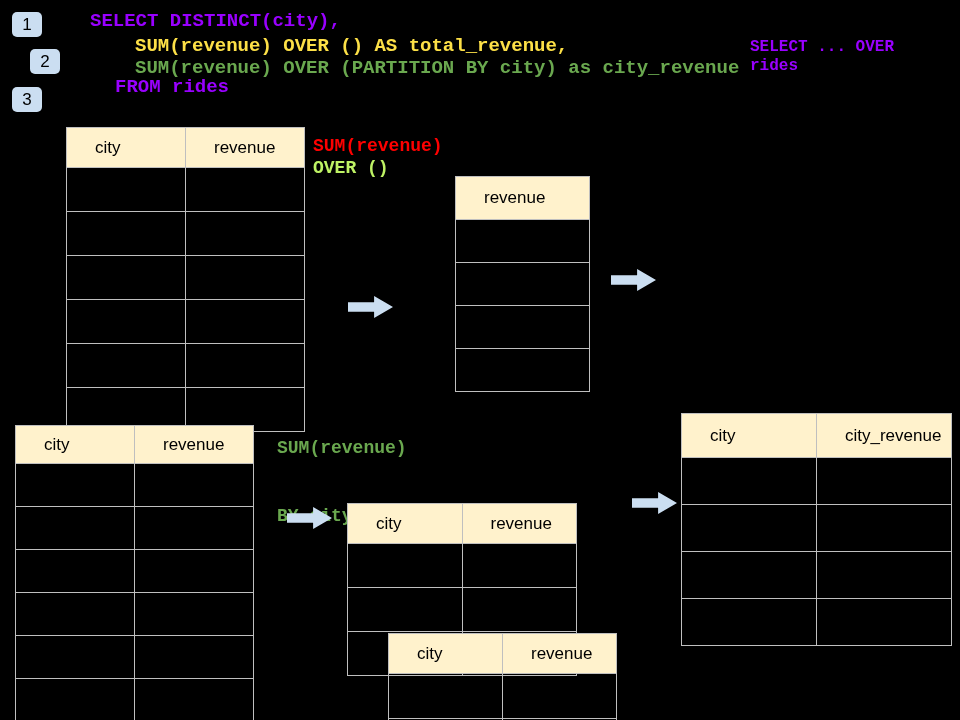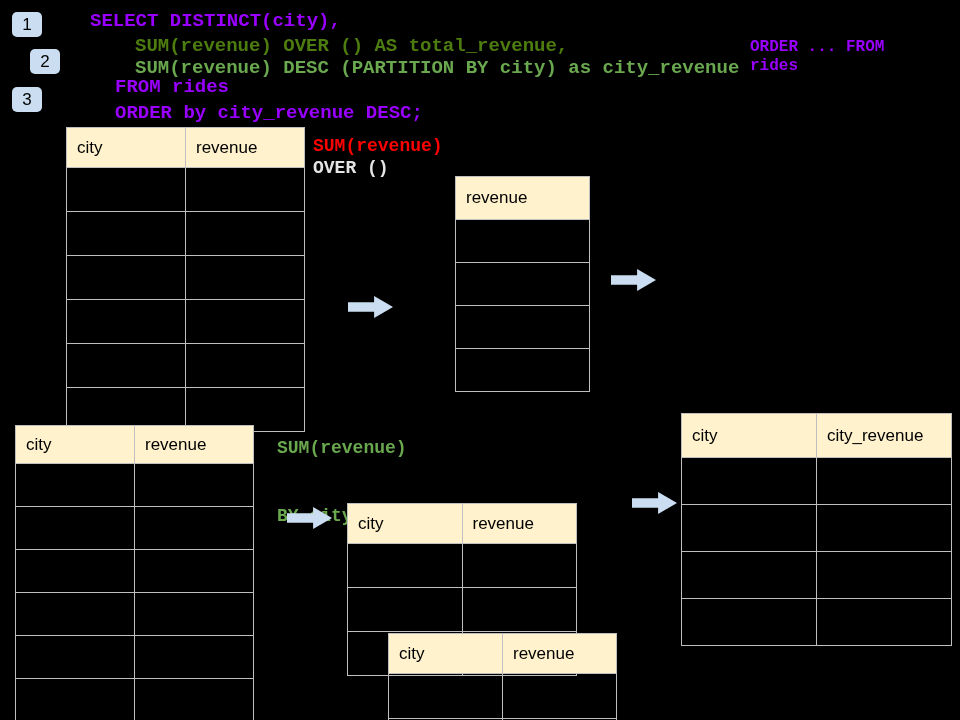--- a/index.html
+++ b/index.html
@@ -35,21 +35,21 @@
   .side-line{
     position:absolute;white-space:pre;
     font:bold 16px/19px "Liberation Mono","DejaVu Sans Mono",monospace;
   }
   table.tbl{
     position:absolute;border-collapse:collapse;table-layout:fixed;
     background:transparent;
   }
   .tbl th{
     background:var(--header-fill);color:#000;font-weight:normal;
-    font-size:17px;text-align:left;padding:0 0 0 10px;vertical-align:middle;
+    font-size:17px;text-align:left;padding:0 0 0 28px;vertical-align:middle;
     font-family:"Liberation Sans","DejaVu Sans",sans-serif;
   }
   .tbl th,.tbl td{border:1px solid var(--table-border);}
   .tbl-a{left:66px;top:127px;width:239px;}   .tbl-a th{height:39px;} .tbl-a td{height:41px;}
   .tbl-b{left:455px;top:176px;width:135px;}  .tbl-b th{height:42px;} .tbl-b td{height:40px;}
   .tbl-c{left:15px;top:425px;width:239px;}   .tbl-c th{height:37px;} .tbl-c td{height:40px;}
   .tbl-d{left:347px;top:503px;width:230px;}  .tbl-d th{height:39px;} .tbl-d td{height:41px;}
   .tbl-e{left:388px;top:633px;width:229px;z-index:3;} .tbl-e th{height:39px;} .tbl-e td{height:42px;}
   .tbl-f{left:681px;top:413px;width:271px;}  .tbl-f th{height:43px;} .tbl-f td{height:44px;}
   .block-arrow{
@@ -60,30 +60,29 @@
 </head>
 <body>
 
 <div class="canvas">
 
   <div class="badge" style="left:12px;top:12px">1</div>
   <div class="badge" style="left:30px;top:49px">2</div>
   <div class="badge" style="left:12px;top:87px">3</div>
 
   <div class="code-line" style="left: 90px; top: 10px; color: rgb(153, 0, 255);">SELECT DISTINCT(city),</div>
-  <div class="code-line" style="left: 135px; top: 35px; color: #4d7c0f;">SUM(revenue) OVER () AS total_revenue,</div>
-  <div class="code-line" style="left: 135px; top: 57px; color: rgb(106, 168, 79);">SUM(revenue) DESC (PARTITION BY city) as city_revenue</div>
+  <div class="code-line" style="left: 135px; top: 35px; color: #fde047;">SUM(revenue) OVER () AS total_revenue,</div>
+  <div class="code-line" style="left: 135px; top: 57px; color: rgb(106, 168, 79);">SUM(revenue) OVER (PARTITION BY city) as city_revenue</div>
   <div class="code-line" style="left: 115px; top: 76px; color: rgb(153, 0, 255);">FROM rides</div>
-  <div class="code-line" style="left: 115px; top: 102px; color: rgb(153, 0, 255);">ORDER by city_revenue DESC;</div>
-
-  <div class="side-line" style="left: 750px; top: 38px; color: rgb(153, 0, 255);">ORDER ... FROM</div>
+
+  <div class="side-line" style="left: 750px; top: 38px; color: rgb(153, 0, 255);">SELECT ... OVER</div>
   <div class="side-line" style="left: 750px; top: 57px; color: rgb(153, 0, 255);">rides</div>
 
   <div class="note-line" style="left: 313px; top: 135px; color: rgb(255, 0, 0);">SUM(revenue)</div>
-  <div class="note-line" style="left: 313px; top: 157px; color: #e5e5e5;">OVER ()</div>
+  <div class="note-line" style="left: 313px; top: 157px; color: #bef264;">OVER ()</div>
 
   <div class="note-line" style="left: 277px; top: 437px; color: rgb(106, 168, 79);">SUM(revenue)</div>
   <div class="note-line" style="left: 277px; top: 481px; color: rgb(106, 168, 79); margin-top: 24px;">BY city)</div>
 
   <table class="tbl tbl-a">
     <thead>
         <tr>
       <th>city</th>
       <th>revenue</th>
     </tr>

